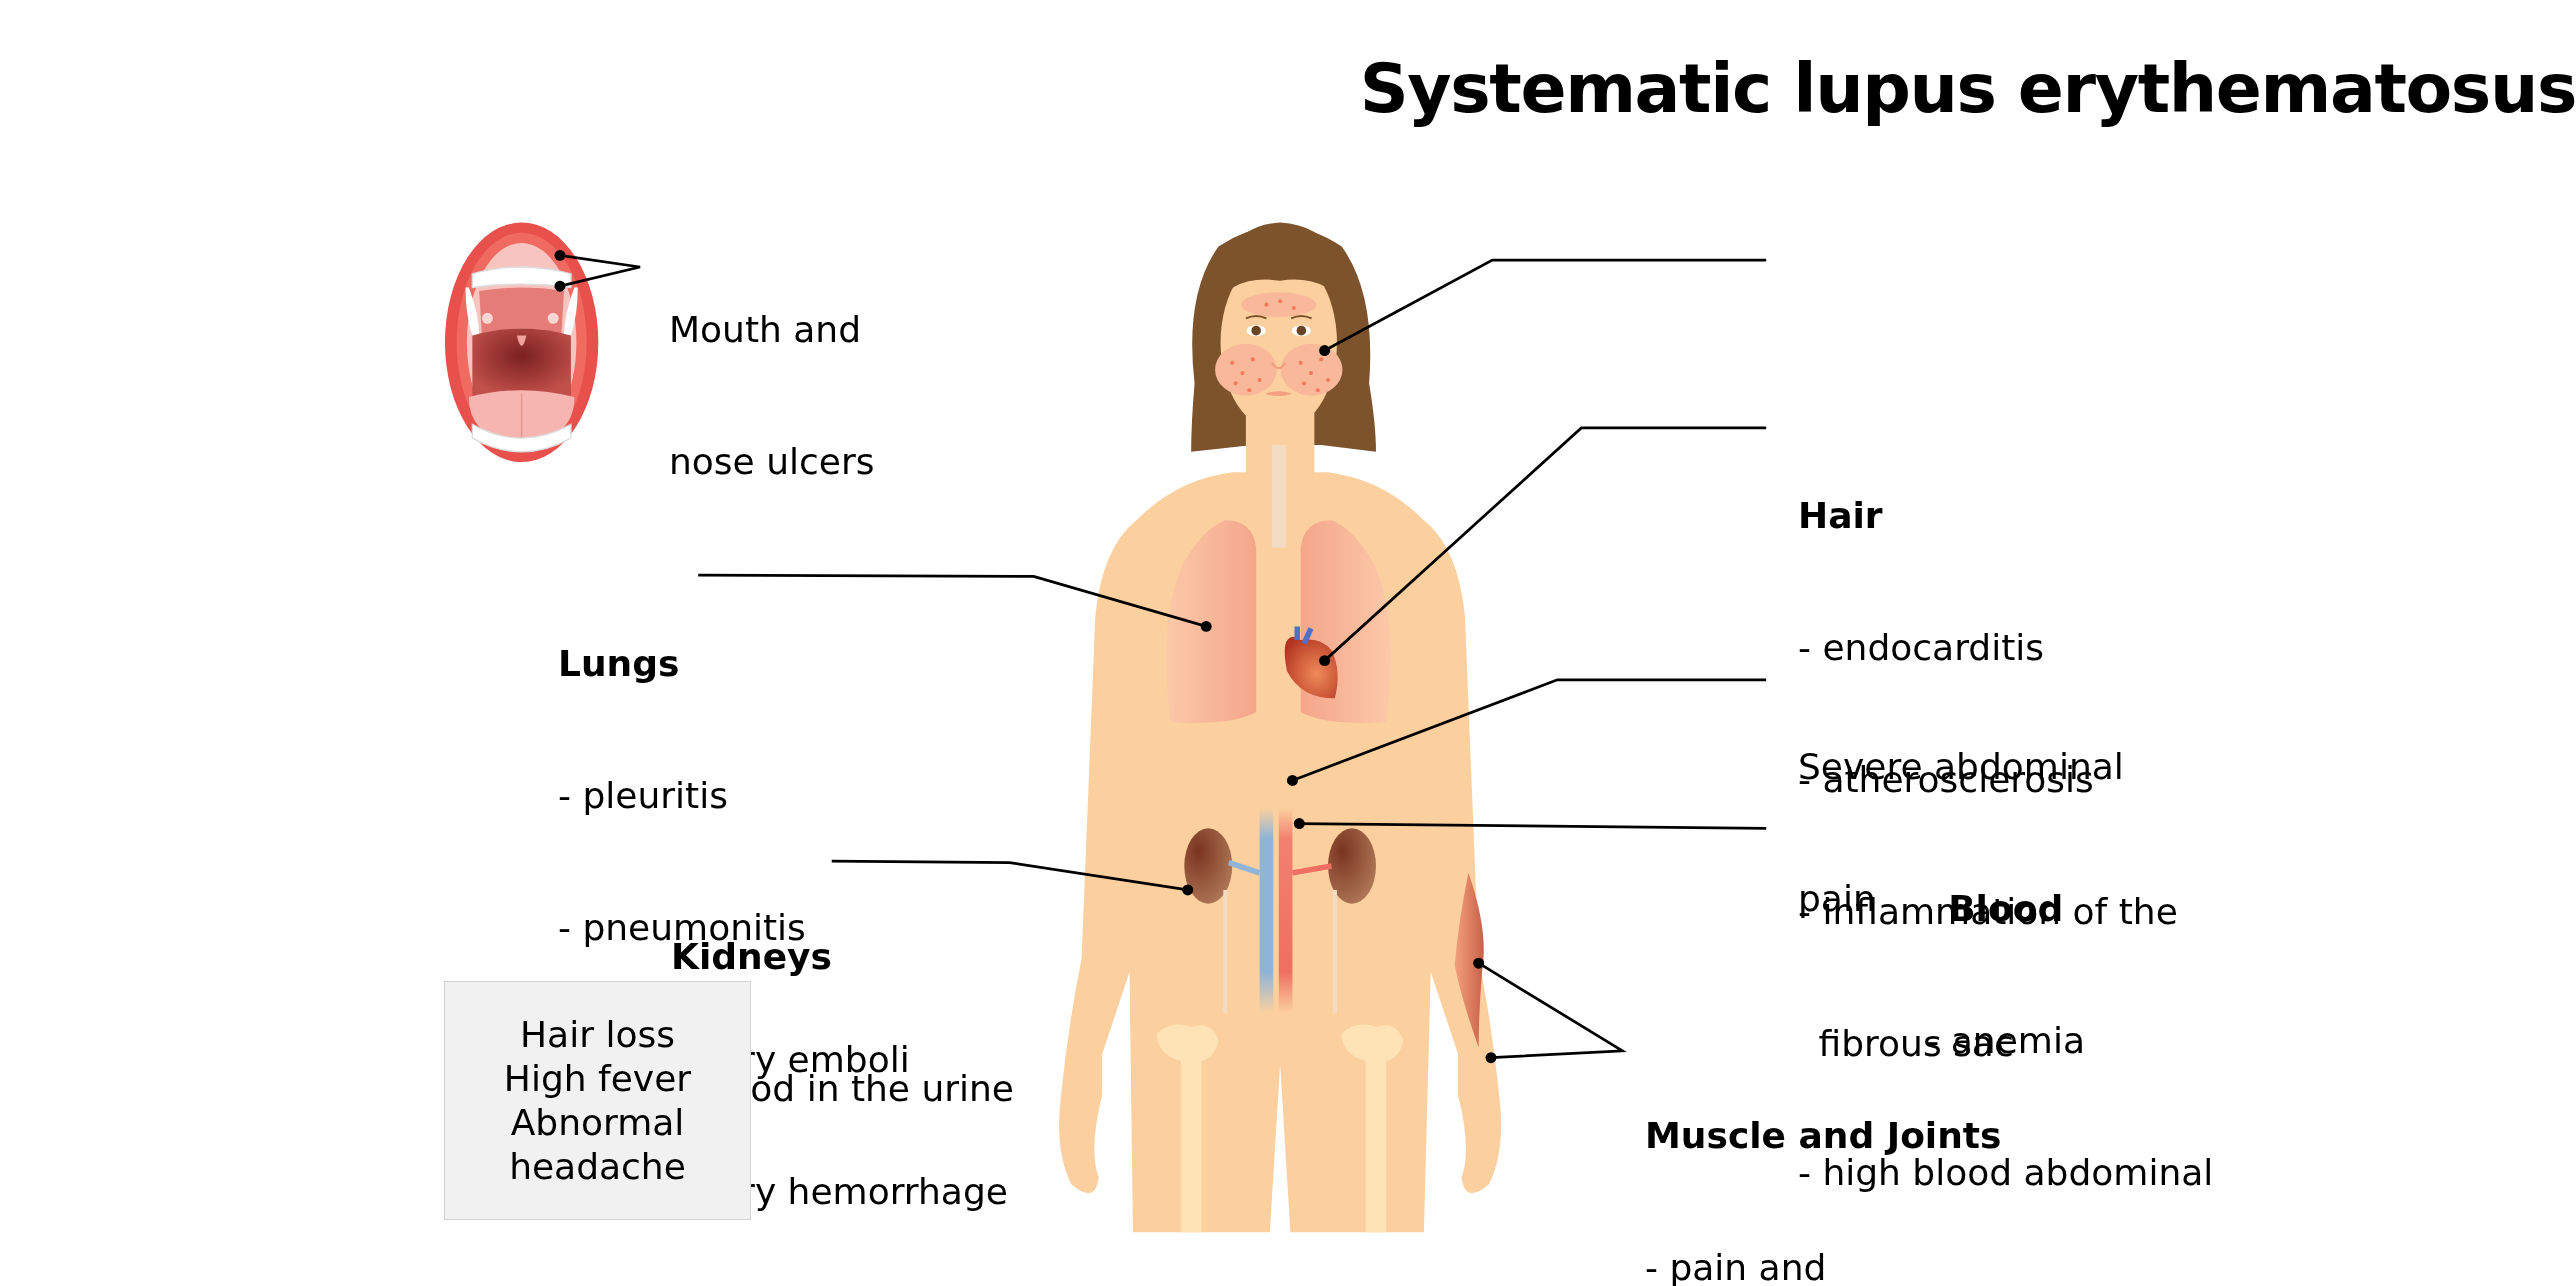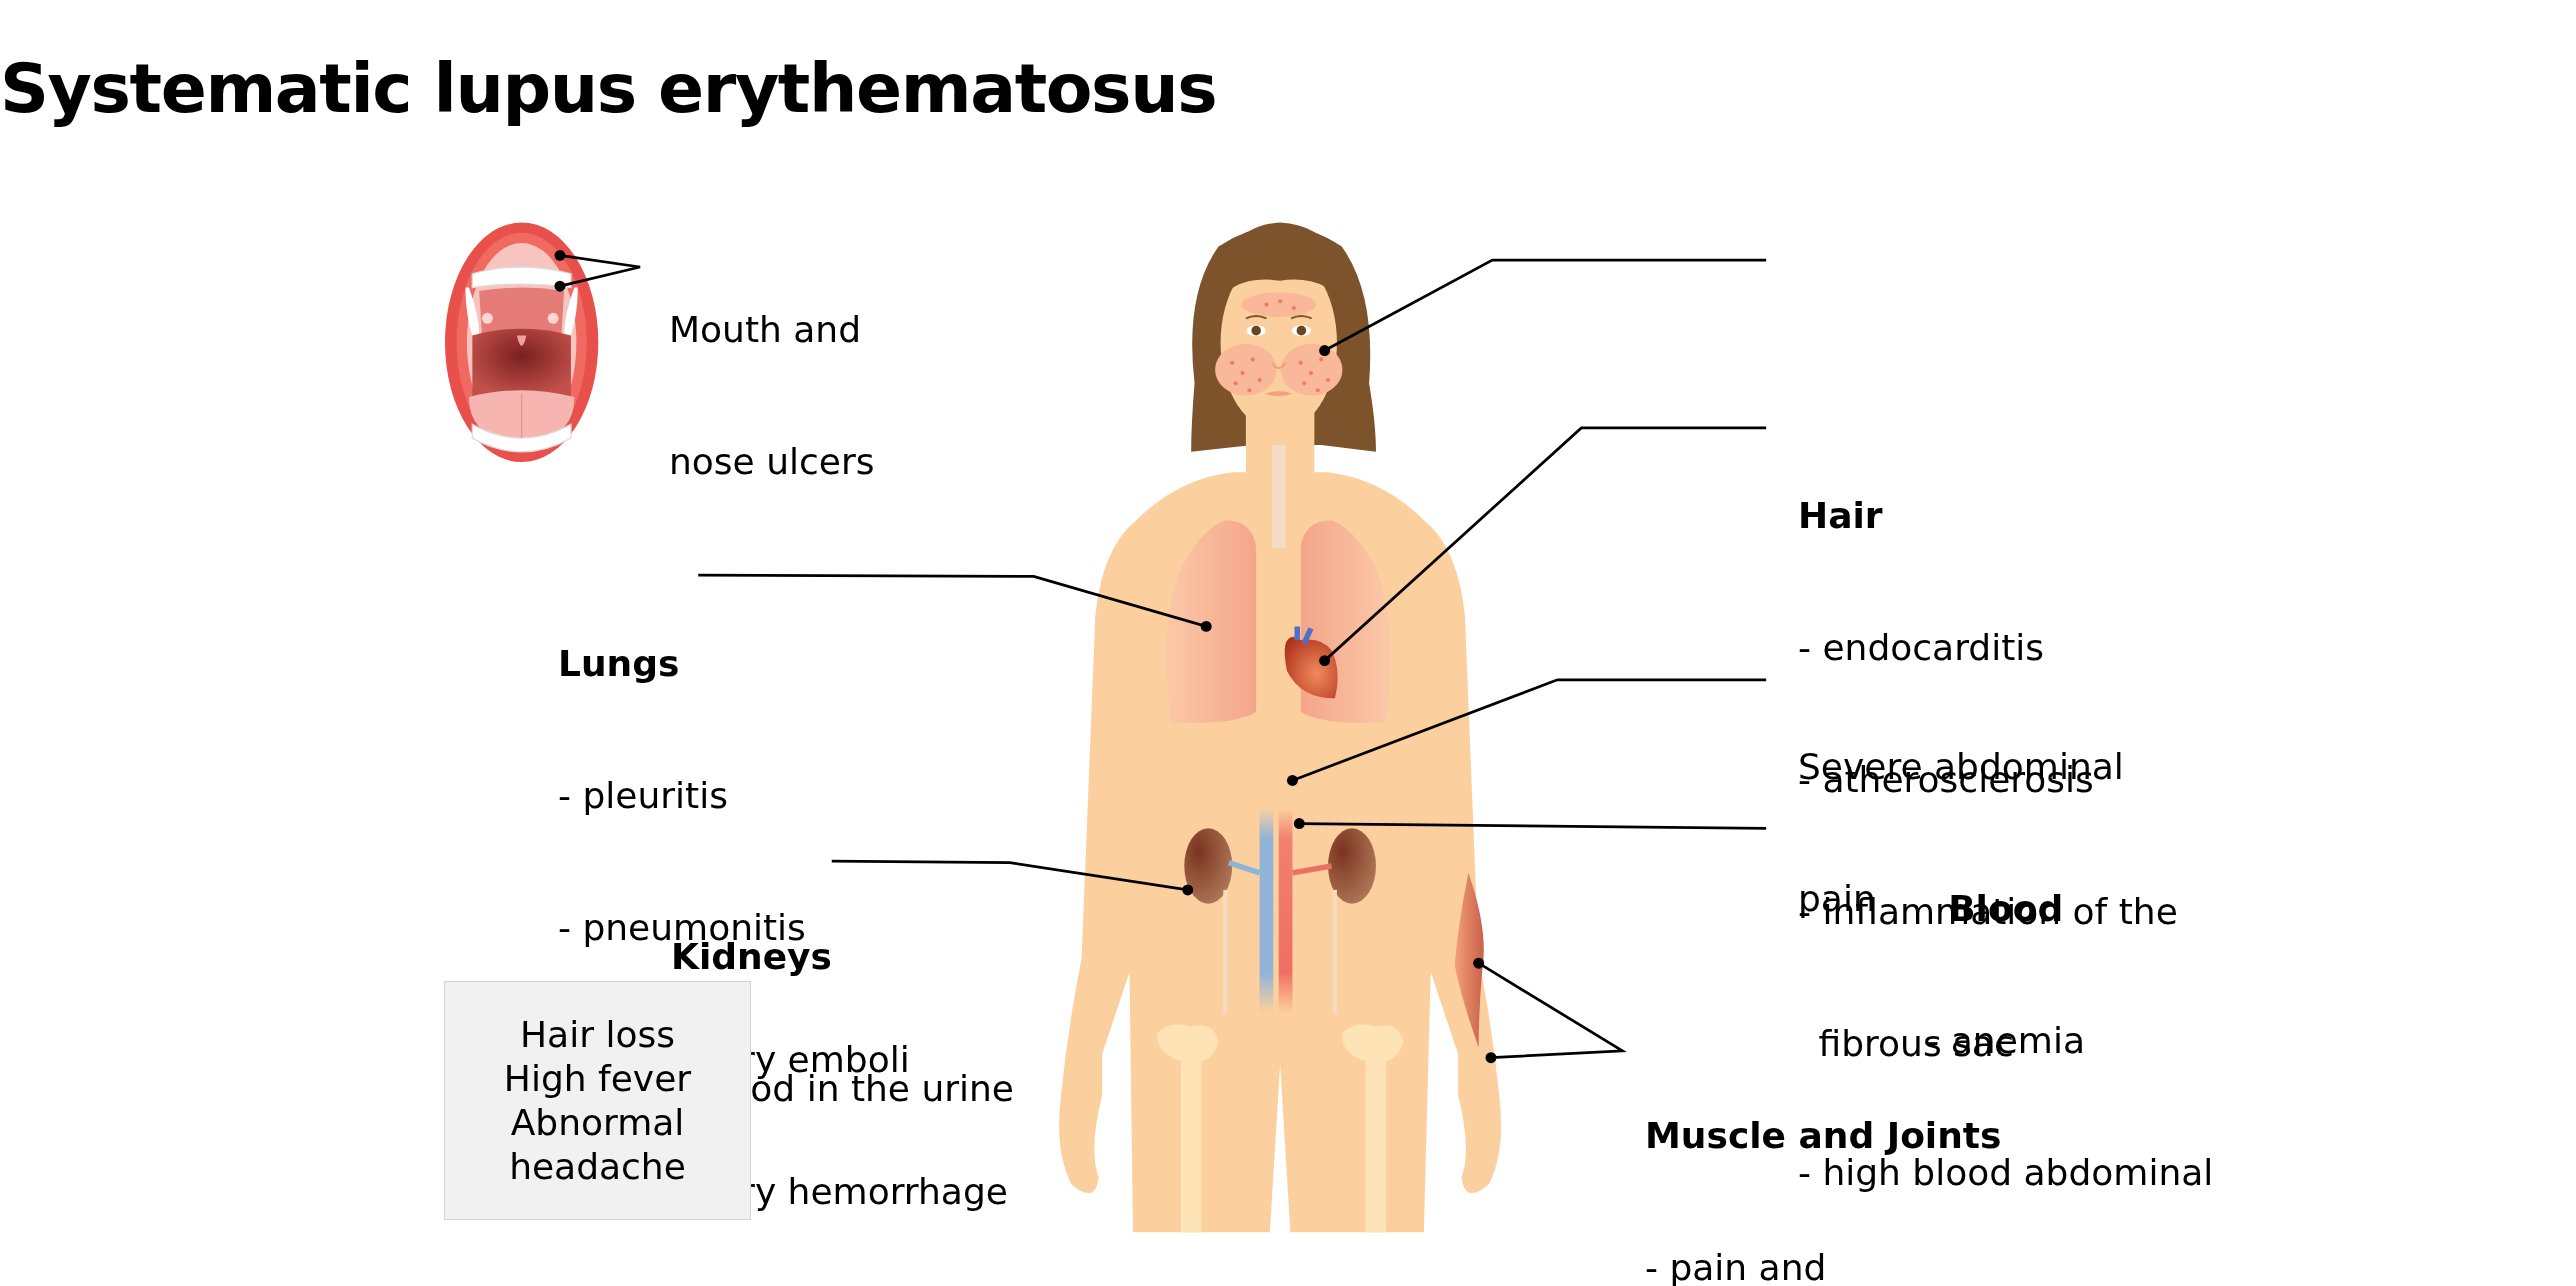--- a/index.html
+++ b/index.html
@@ -9,21 +9,21 @@
       height: 1287px;
       background: #ffffff;
       overflow: hidden;
       font-family: "DejaVu Sans", "Liberation Sans", sans-serif;
       color: #000000;
     }
     .title {
       position: absolute;
       left: 0; top: 48px;
       width: 2576px;
-      text-align: left;
+      text-align: right;
       font-size: 68px;
       font-weight: bold;
       letter-spacing: -1.4px;
       line-height: 1.2;
     }
     svg.art { position: absolute; left: 0; top: 0; }
     .label {
       position: absolute;
       font-size: 36px;
       line-height: 44px;

